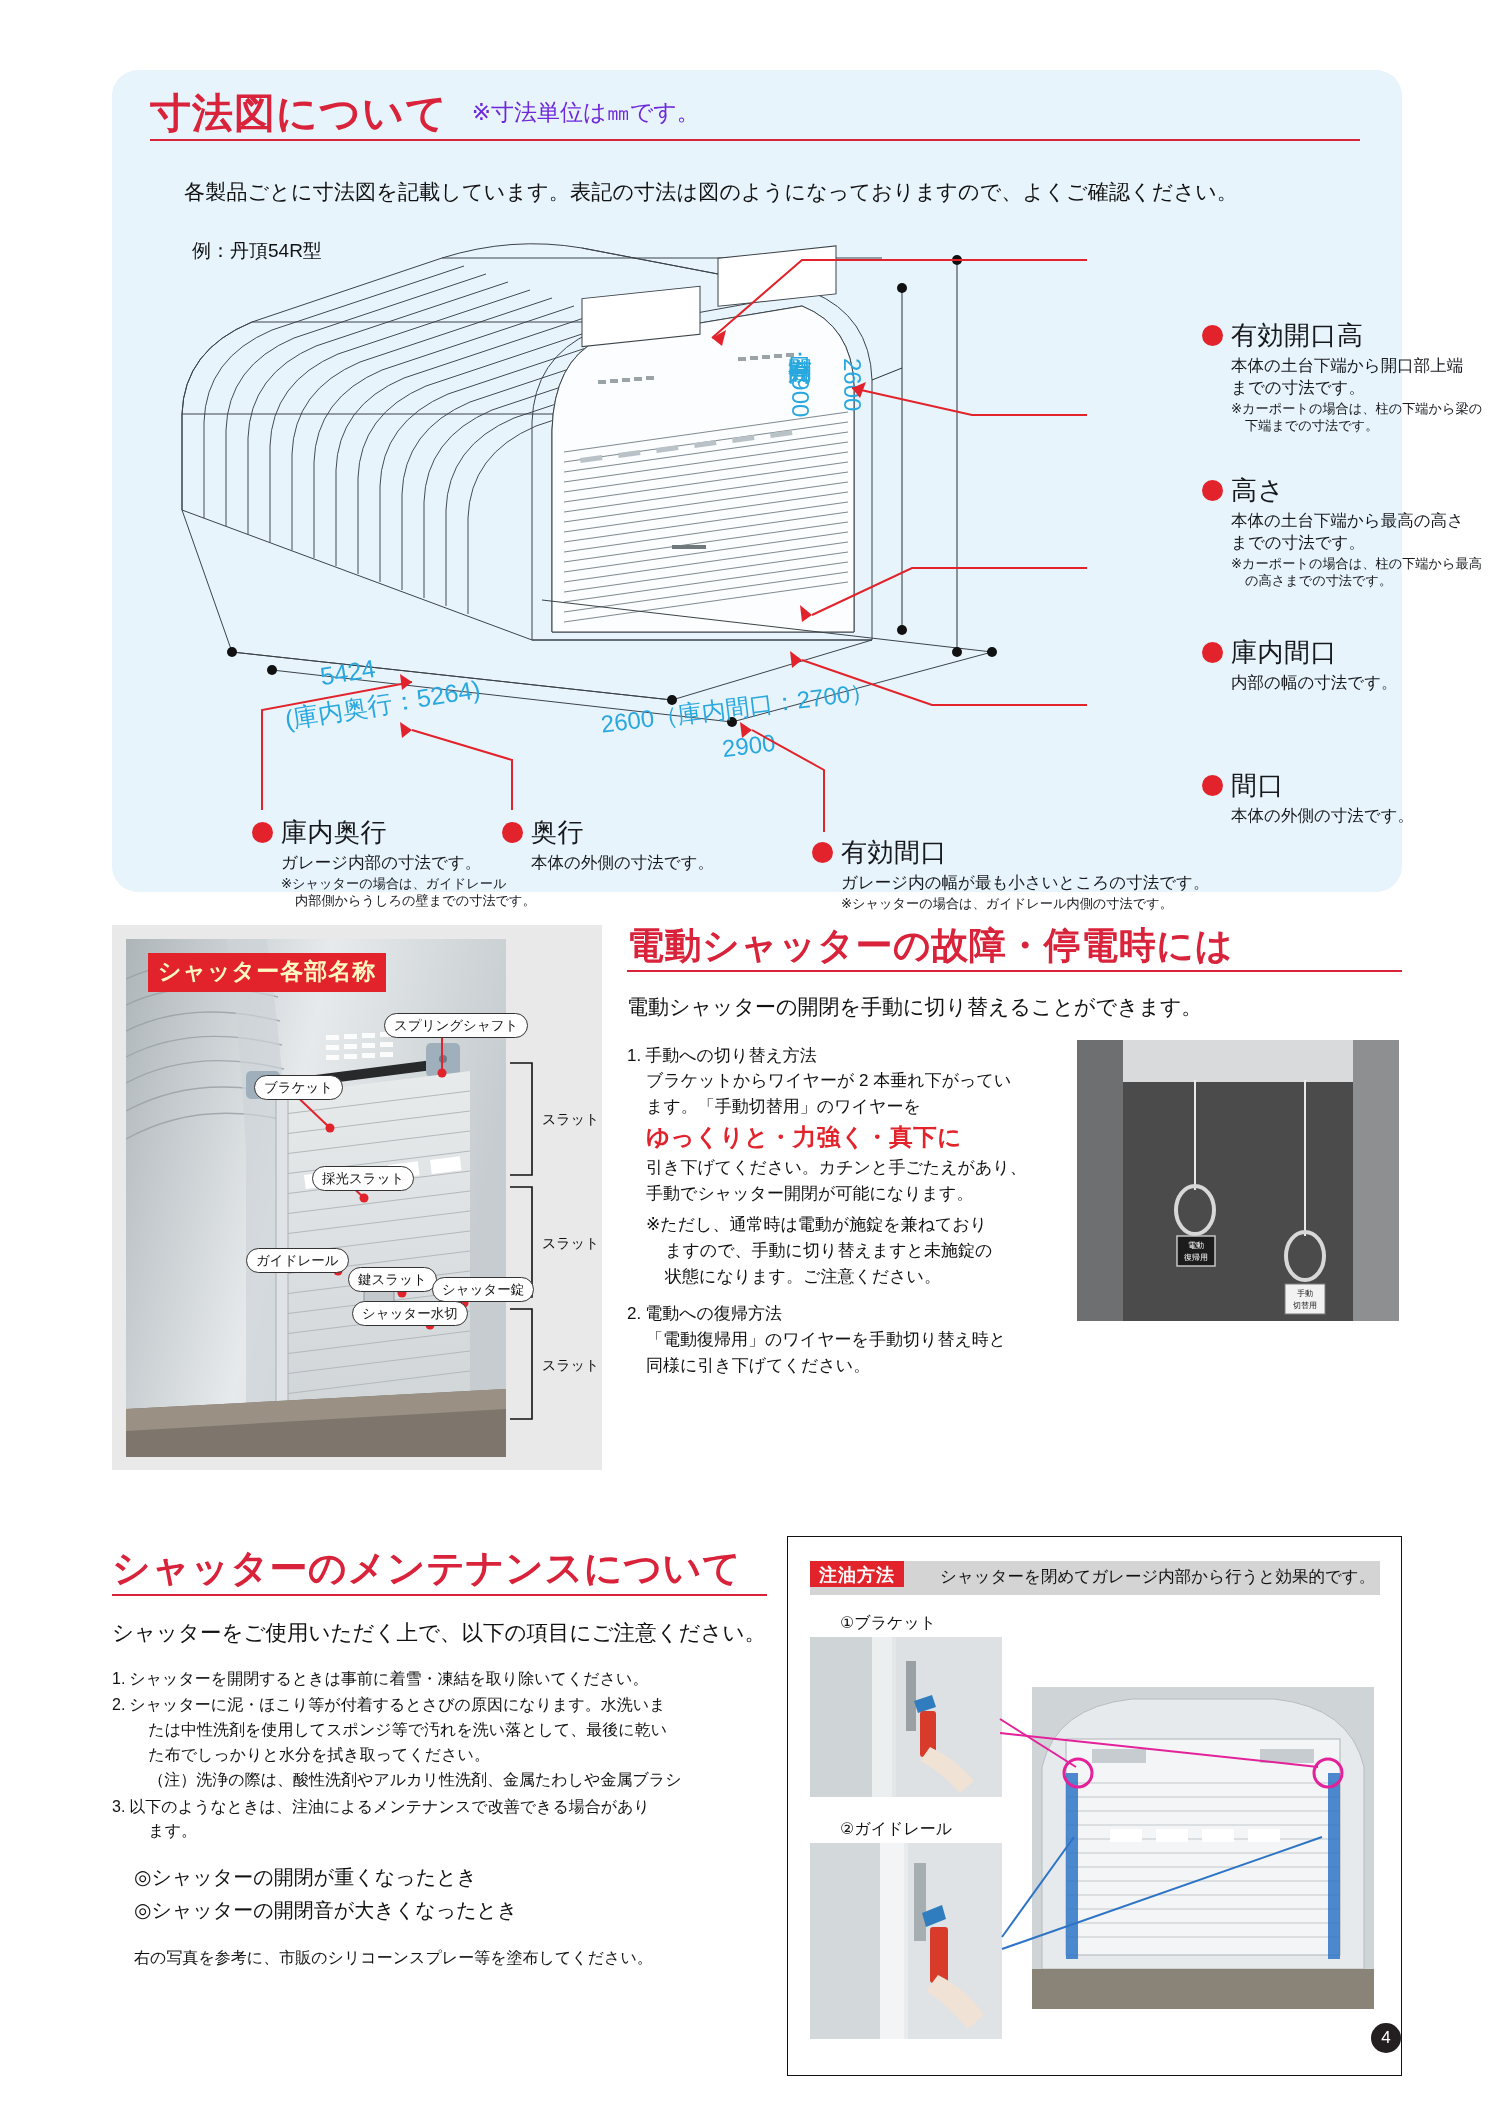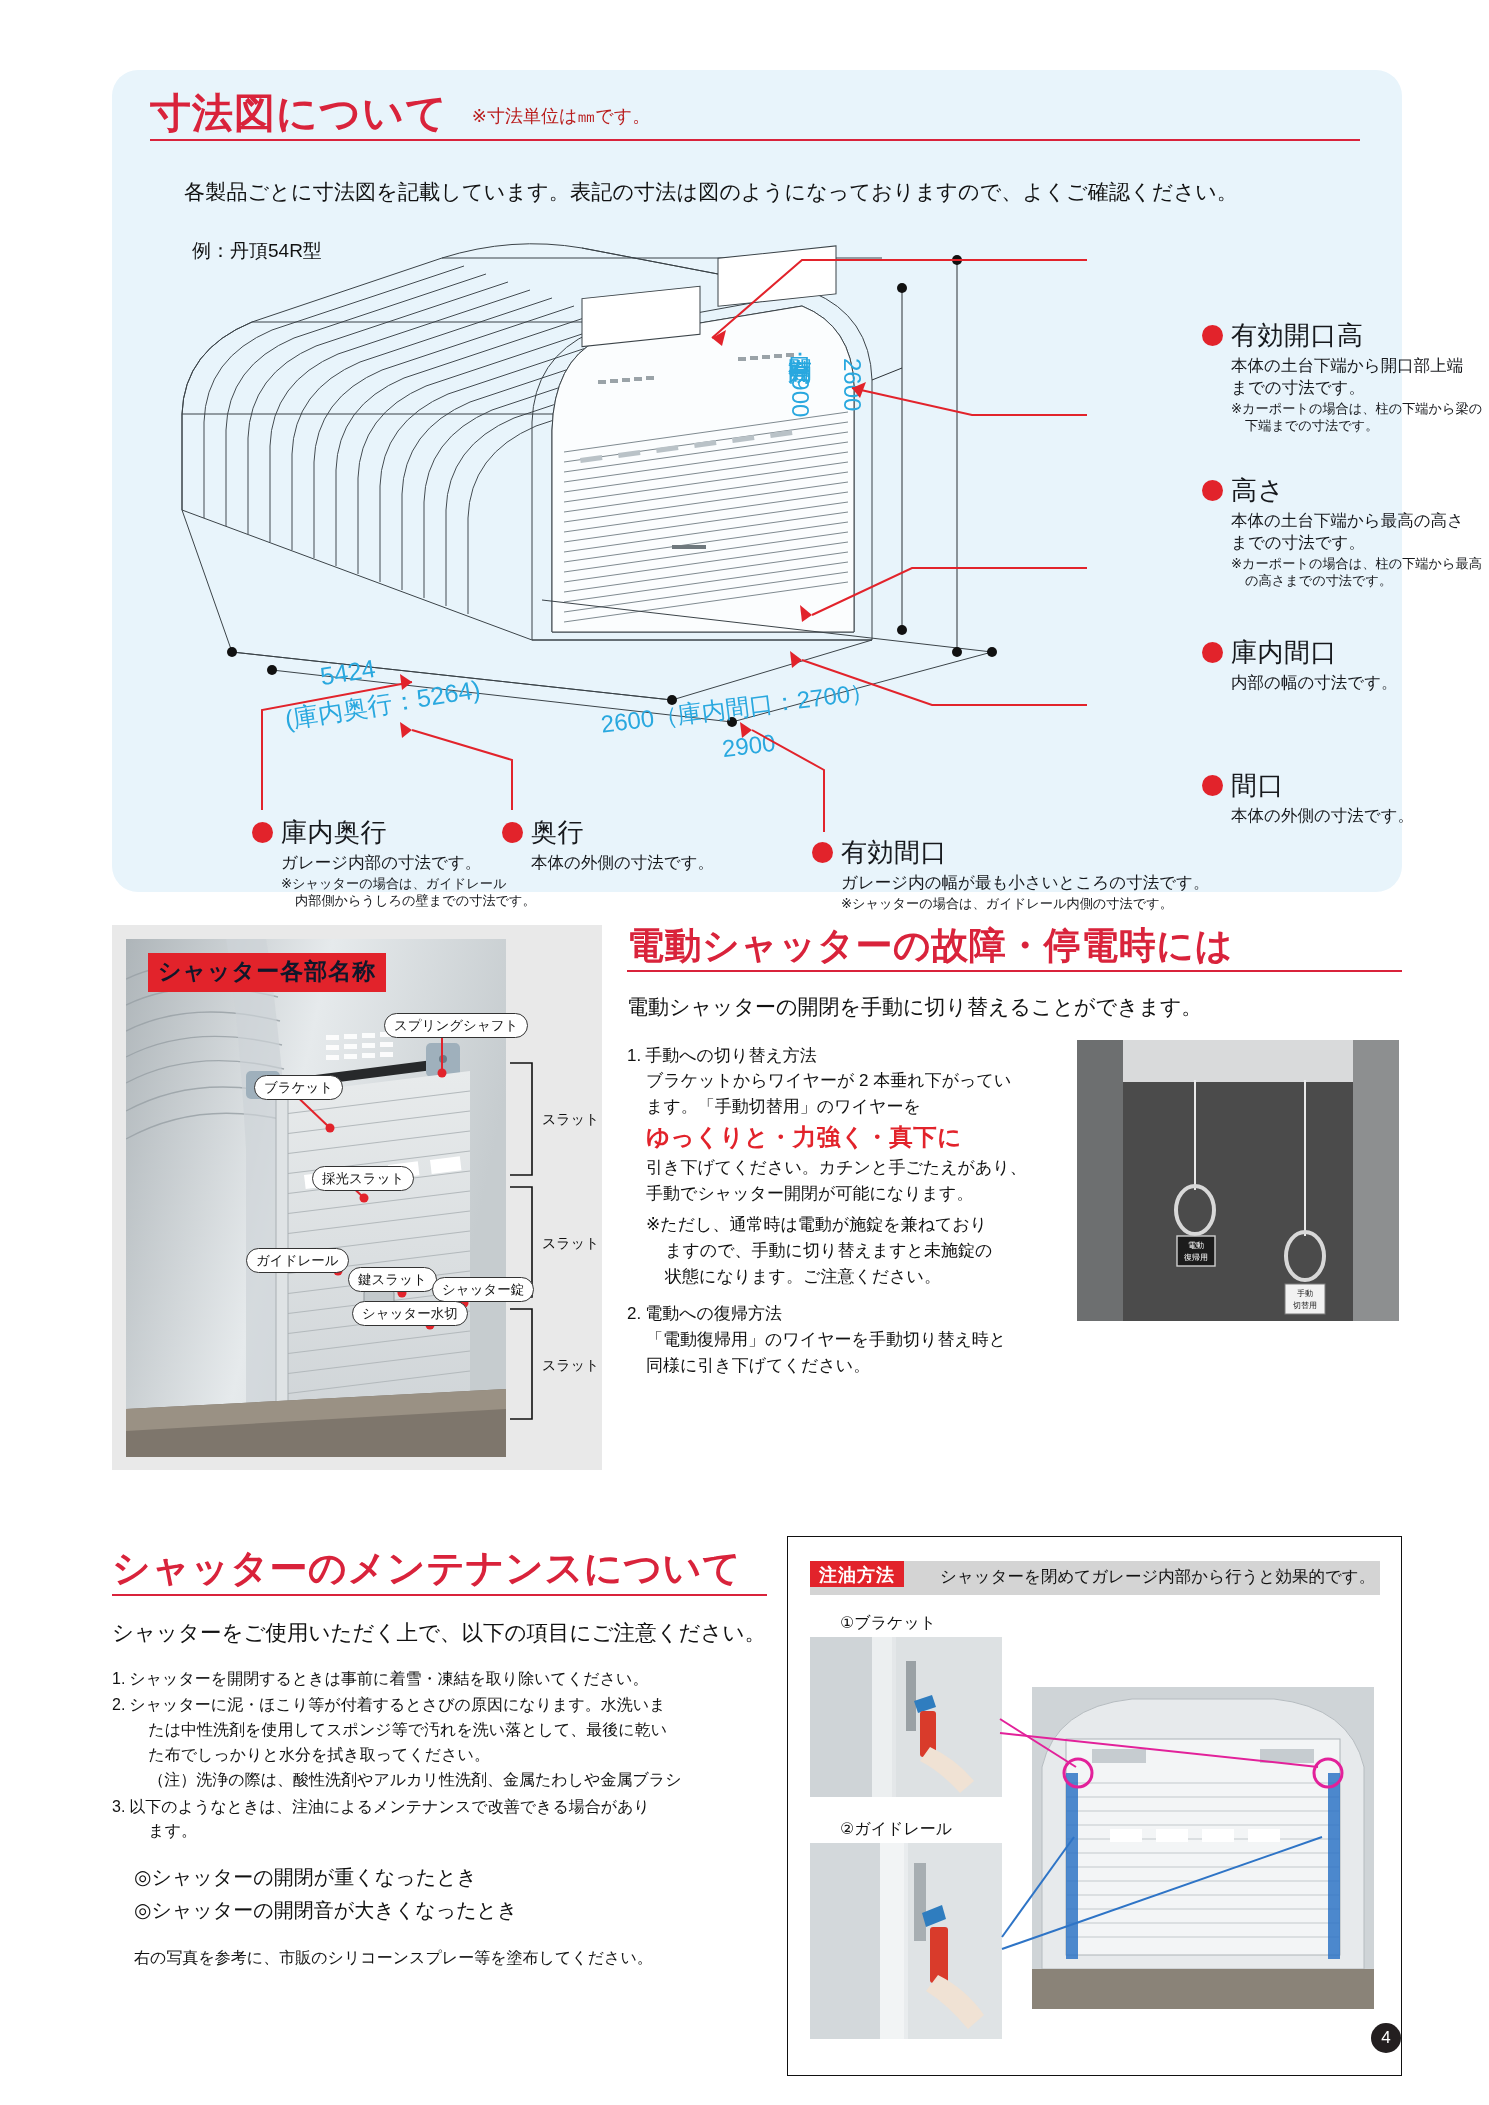--- a/index.html
+++ b/index.html
@@ -23,21 +23,21 @@
   .sec1-title-row {
     position: absolute; left: 38px; top: 22px; width: 1210px;
     display: flex; align-items: flex-end; gap: 24px;
     border-bottom: 2px solid #d9233b;
     padding-bottom: 4px;
   }
   .sec1-title {
     font-size: 41px; font-weight: bold; color: #d9233b;
     letter-spacing: 1px; line-height: 1.05;
   }
-  .sec1-sub { font-size: 18px; color: #b91c1c; padding-bottom: 7px; }
+  .sec1-sub { font-size: 23px; color: #6d28d9; padding-bottom: 7px; }
   .sec1-lead {
     position: absolute; left: 72px; top: 108px;
     font-size: 21px; color: #111; letter-spacing: .2px;
   }
   .ex-label { position:absolute; left:80px; top:168px; font-size:19px; color:#111; }
 
   
   .garage-svg { position: absolute; left: 0px; top: 130px; width: 1000px; height: 560px; }
 
   
@@ -70,21 +70,21 @@
     position: absolute; left: 0px; top: 0px; width: 490px; height: 545px;
     background: #e9e9e9;
   }
   .photo-inner {
     position:absolute; left: 14px; top: 14px; width: 380px; height: 518px;
     background: linear-gradient(160deg,#cdd3d6 0%, #e3e7e9 40%, #c9ced2 100%);
     overflow:hidden;
   }
   .badge-red {
     position: absolute; left: 22px; top: 14px;
-    background: #e2232b; color: #0f172a; font-size: 23px; font-weight: bold;
+    background: #e2232b; color: #fef9c3; font-size: 23px; font-weight: bold;
     padding: 3px 10px 5px 10px; letter-spacing: 1px;
   }
   .pill {
     position: absolute; background:#fff; border: 1.6px solid #333; border-radius: 14px;
     font-size: 13.5px; color:#111; padding: 2.5px 9px; white-space: nowrap;
   }
   .slat-label { position:absolute; font-size: 14px; color:#111; }
   .photo-svg { position:absolute; left:0; top:0; width: 490px; height: 545px; }
 
   .sec2-right { position: absolute; left: 515px; top: 0px; width: 775px; }

